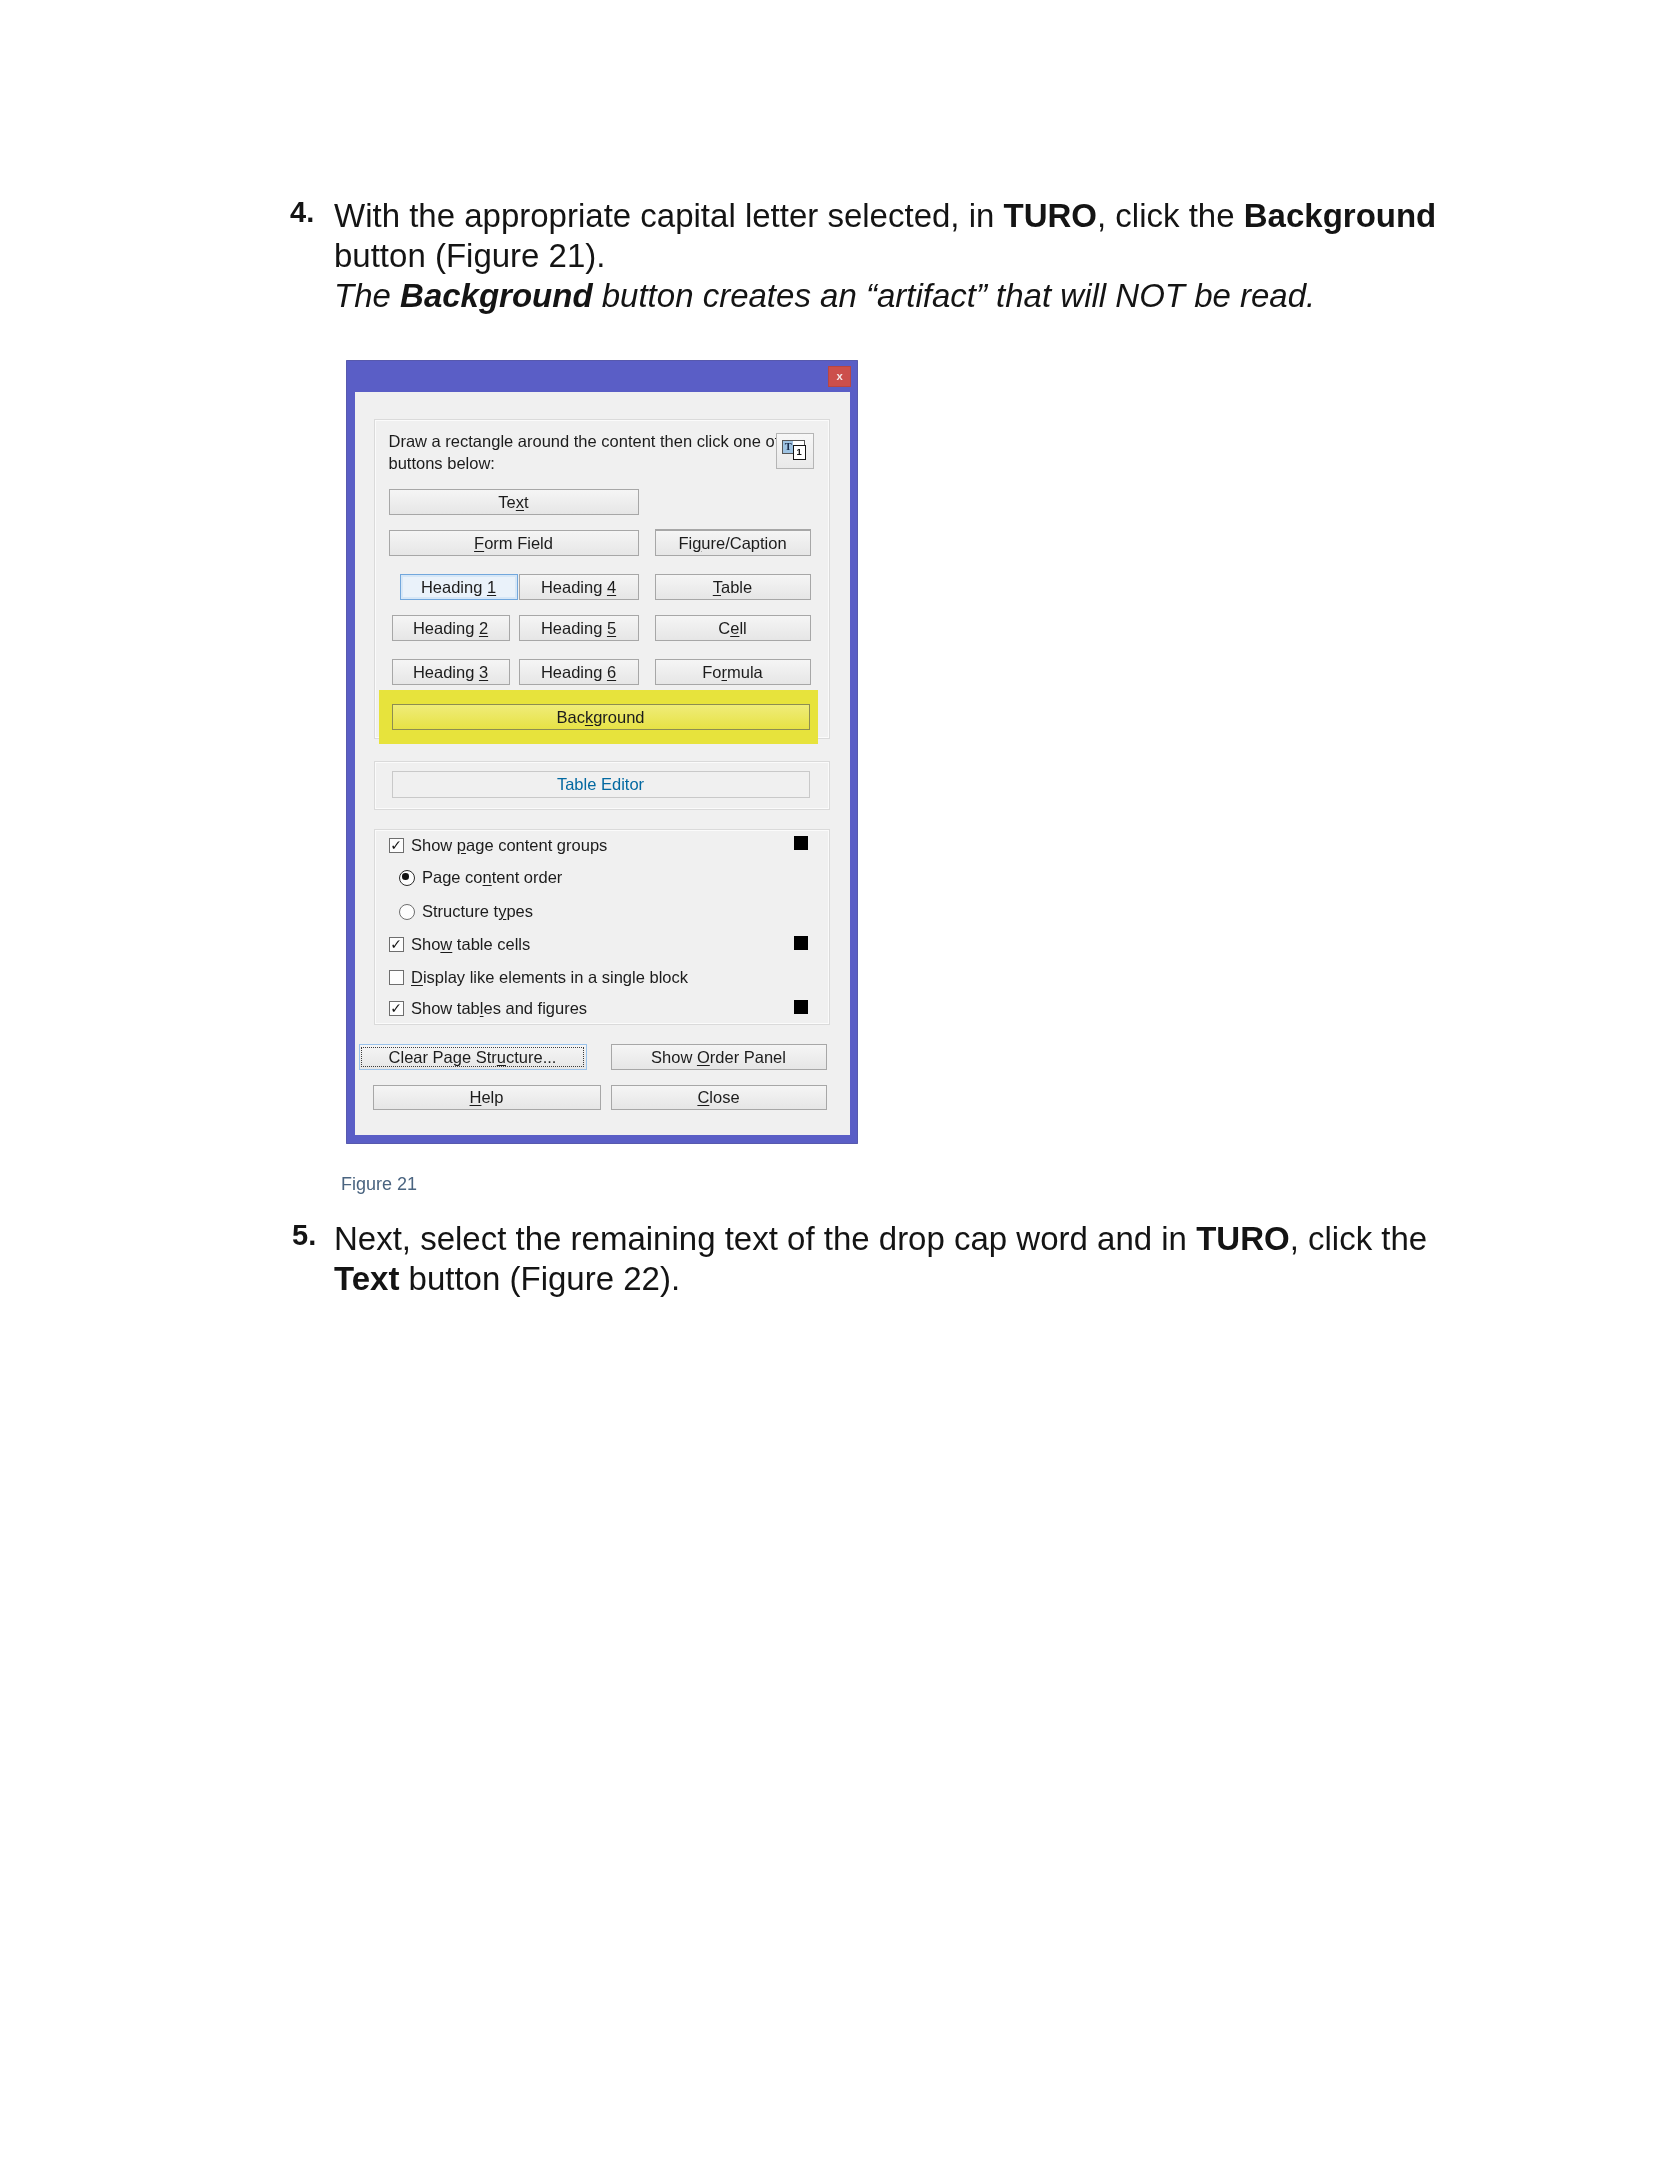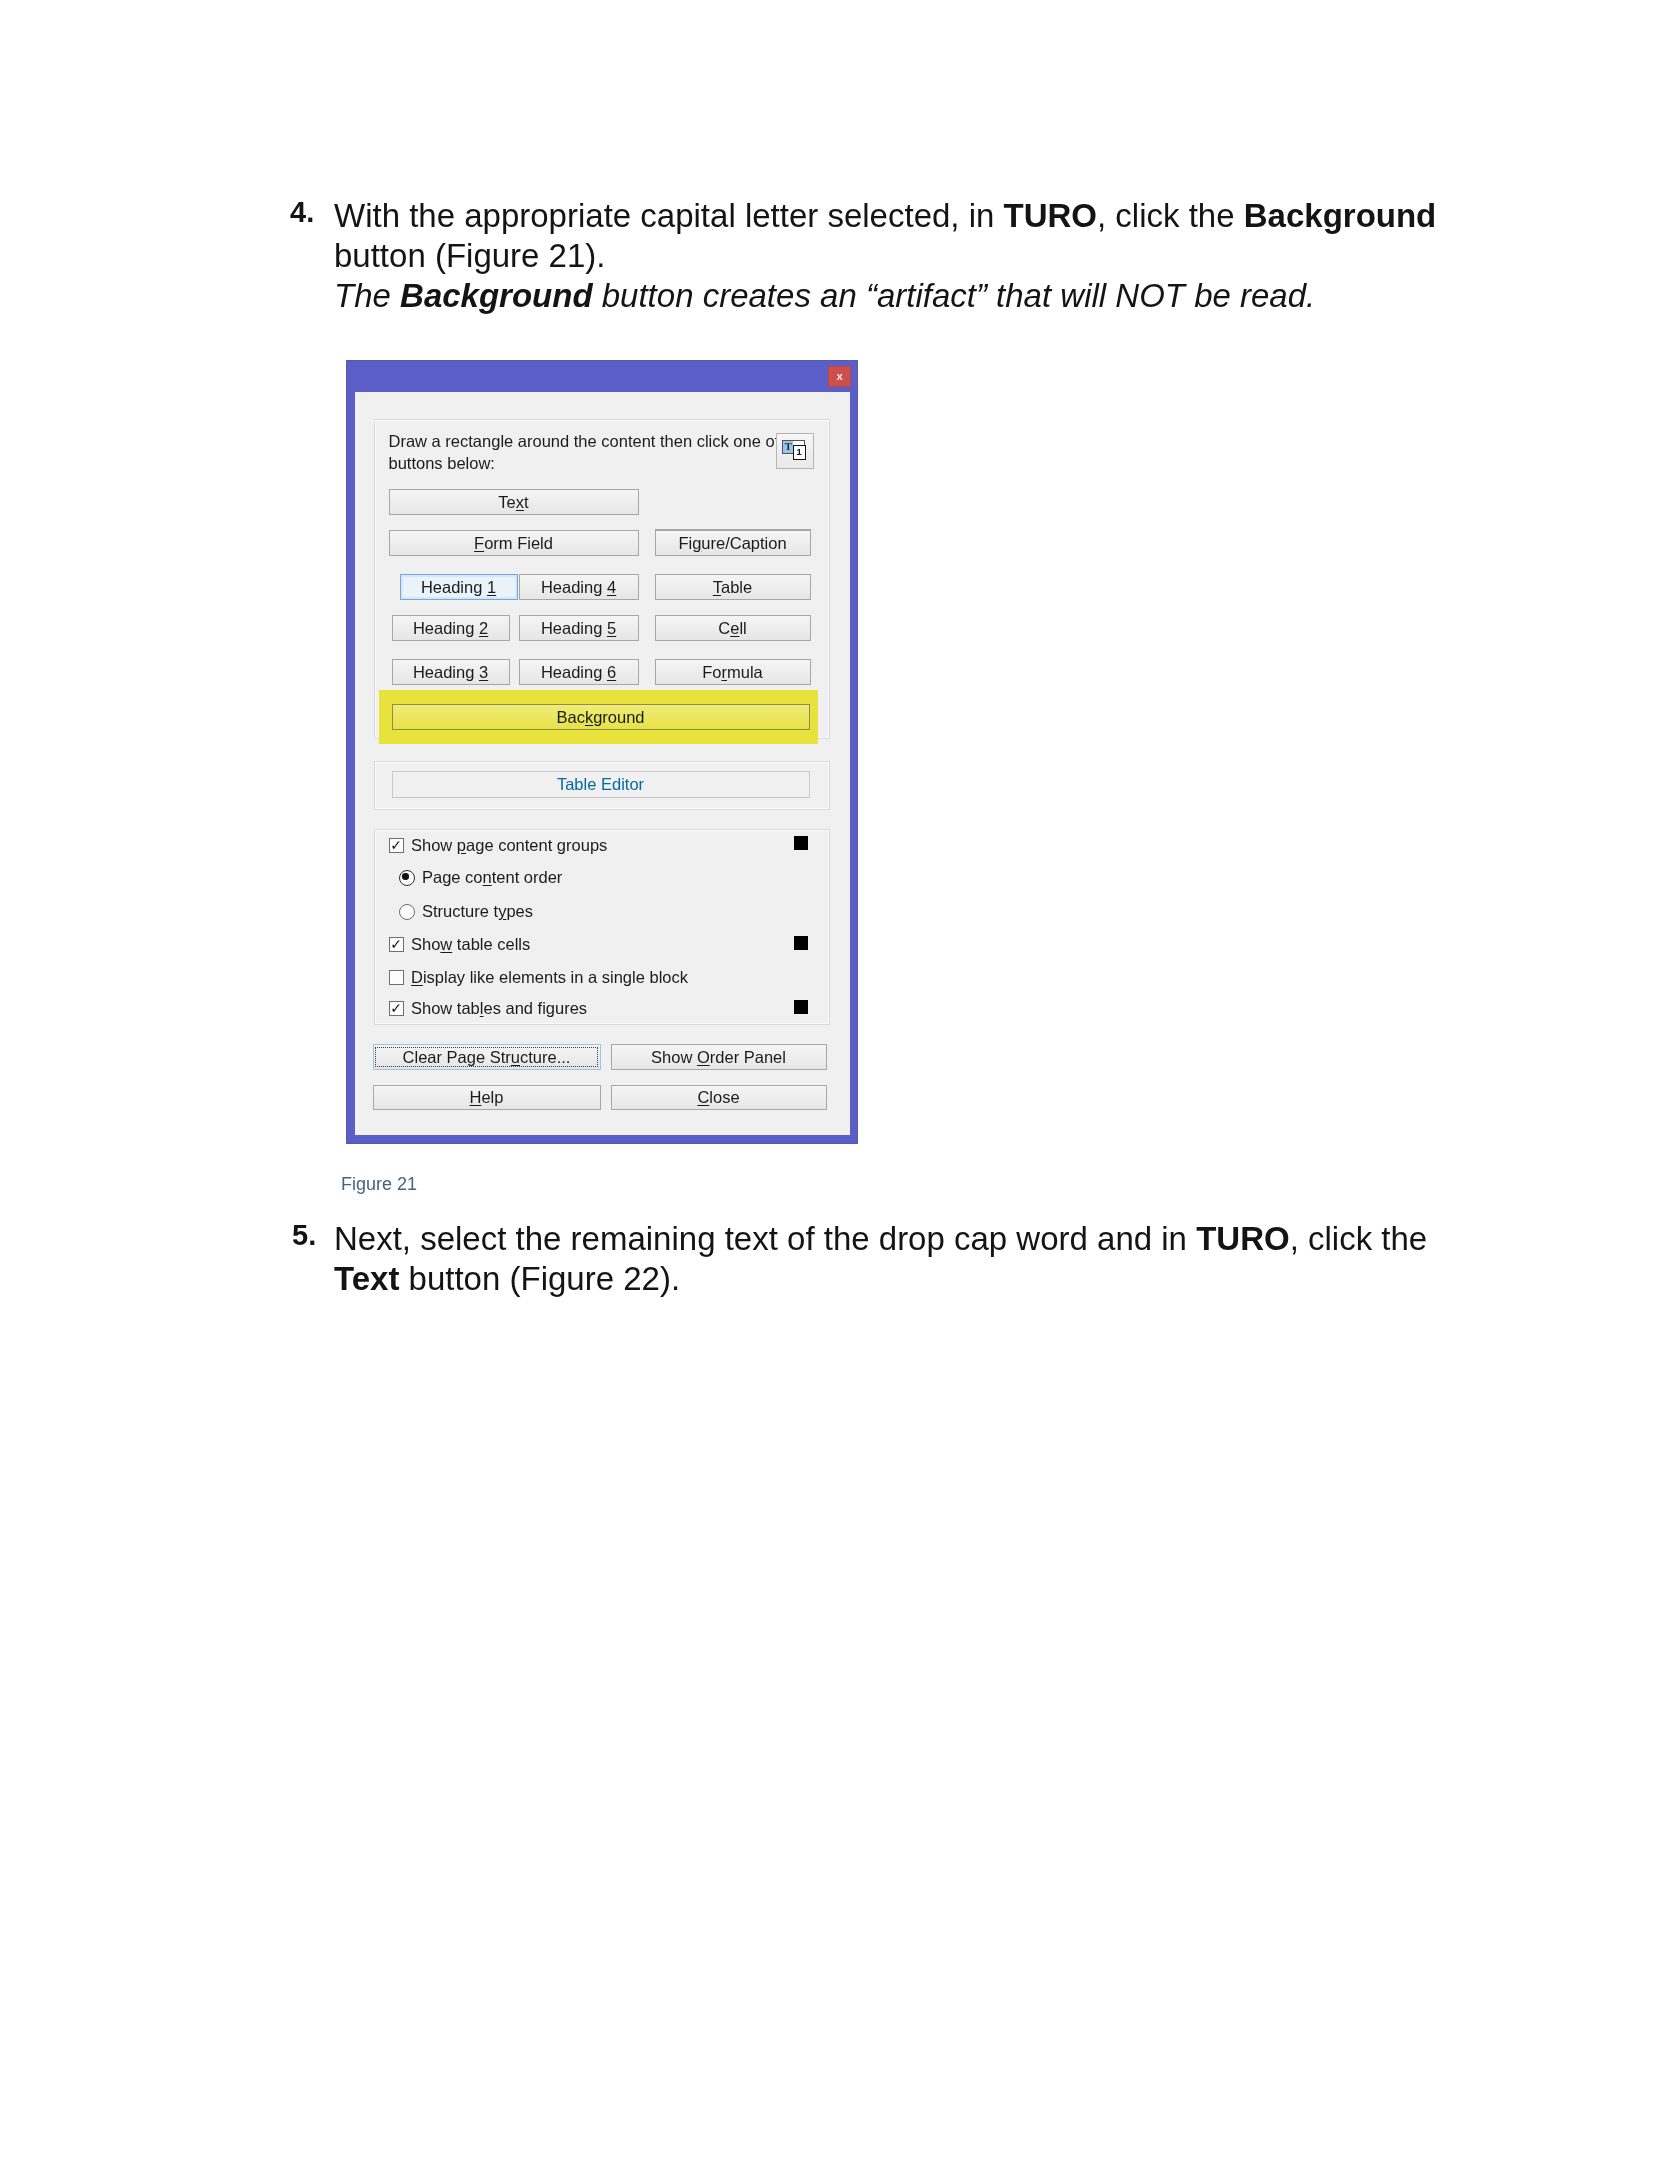--- a/index.html
+++ b/index.html
@@ -229,21 +229,21 @@
     </div>
 
     <div class="optrow" style="left:34px;top:607px;">
       <span class="cbox">
           <span>✓</span>
         </span>
       <span class="olabel"><span>Show tab</span><span class="ul">l</span><span>es and figures</span></span>
     </div>
     <div class="swatch" style="left:439px;top:608px;"></div>
 
-    <div class="dbtn kbd-focus" style="left:18px;top:652px;width:228px;height:26px;">
+    <div class="dbtn kbd-focus" style="left:4px;top:652px;width:228px;height:26px;">
       <span><span>Clear Page Str</span><span class="ul">u</span><span>cture...</span></span>
     </div>
     <div class="dbtn" style="left:256px;top:652px;width:216px;height:26px;">
       <span><span>Show </span><span class="ul">O</span><span>rder Panel</span></span>
     </div>
     <div class="dbtn" style="left:18px;top:693px;width:228px;height:25.4px;">
       <span><span class="ul">H</span><span>elp</span></span>
     </div>
     <div class="dbtn" style="left:256px;top:693px;width:216px;height:25.4px;">
       <span><span class="ul">C</span><span>lose</span></span>

